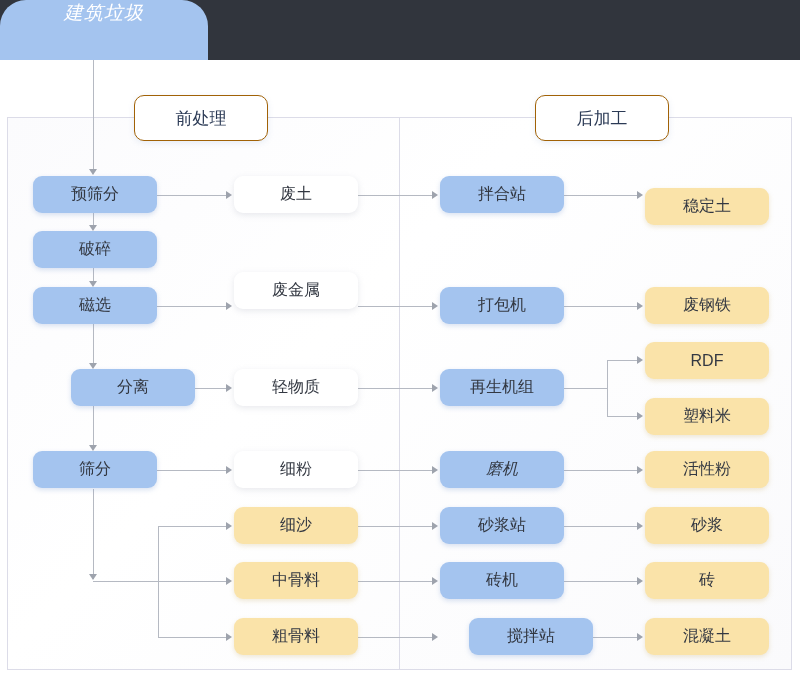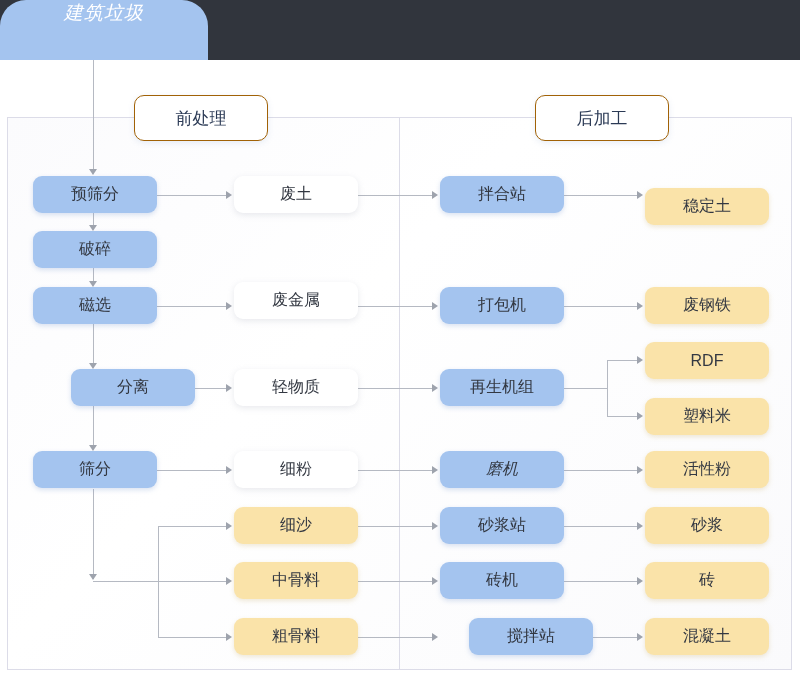--- a/index.html
+++ b/index.html
@@ -191,21 +191,21 @@
 <div class="node blue" style="left:33px;top:369px;margin-left:38px;">
   <span>分离</span>
   </div>
 <div class="node blue" style="left:33px;top:451px;">
   <span>筛分</span>
   </div>
 
 <div class="node white" style="left:234px;top:176px;">
   <span>废土</span>
   </div>
-<div class="node white" style="left:234px;top:282px;">
+<div class="node white" style="left:234px;top:272px;">
   <span>废金属</span>
   </div>
 <div class="node white" style="left:234px;top:369px;">
   <span>轻物质</span>
   </div>
 <div class="node white" style="left:234px;top:451px;">
   <span>细粉</span>
   </div>
 <div class="node yellow" style="left:234px;top:507px;">
   <span>细沙</span>

